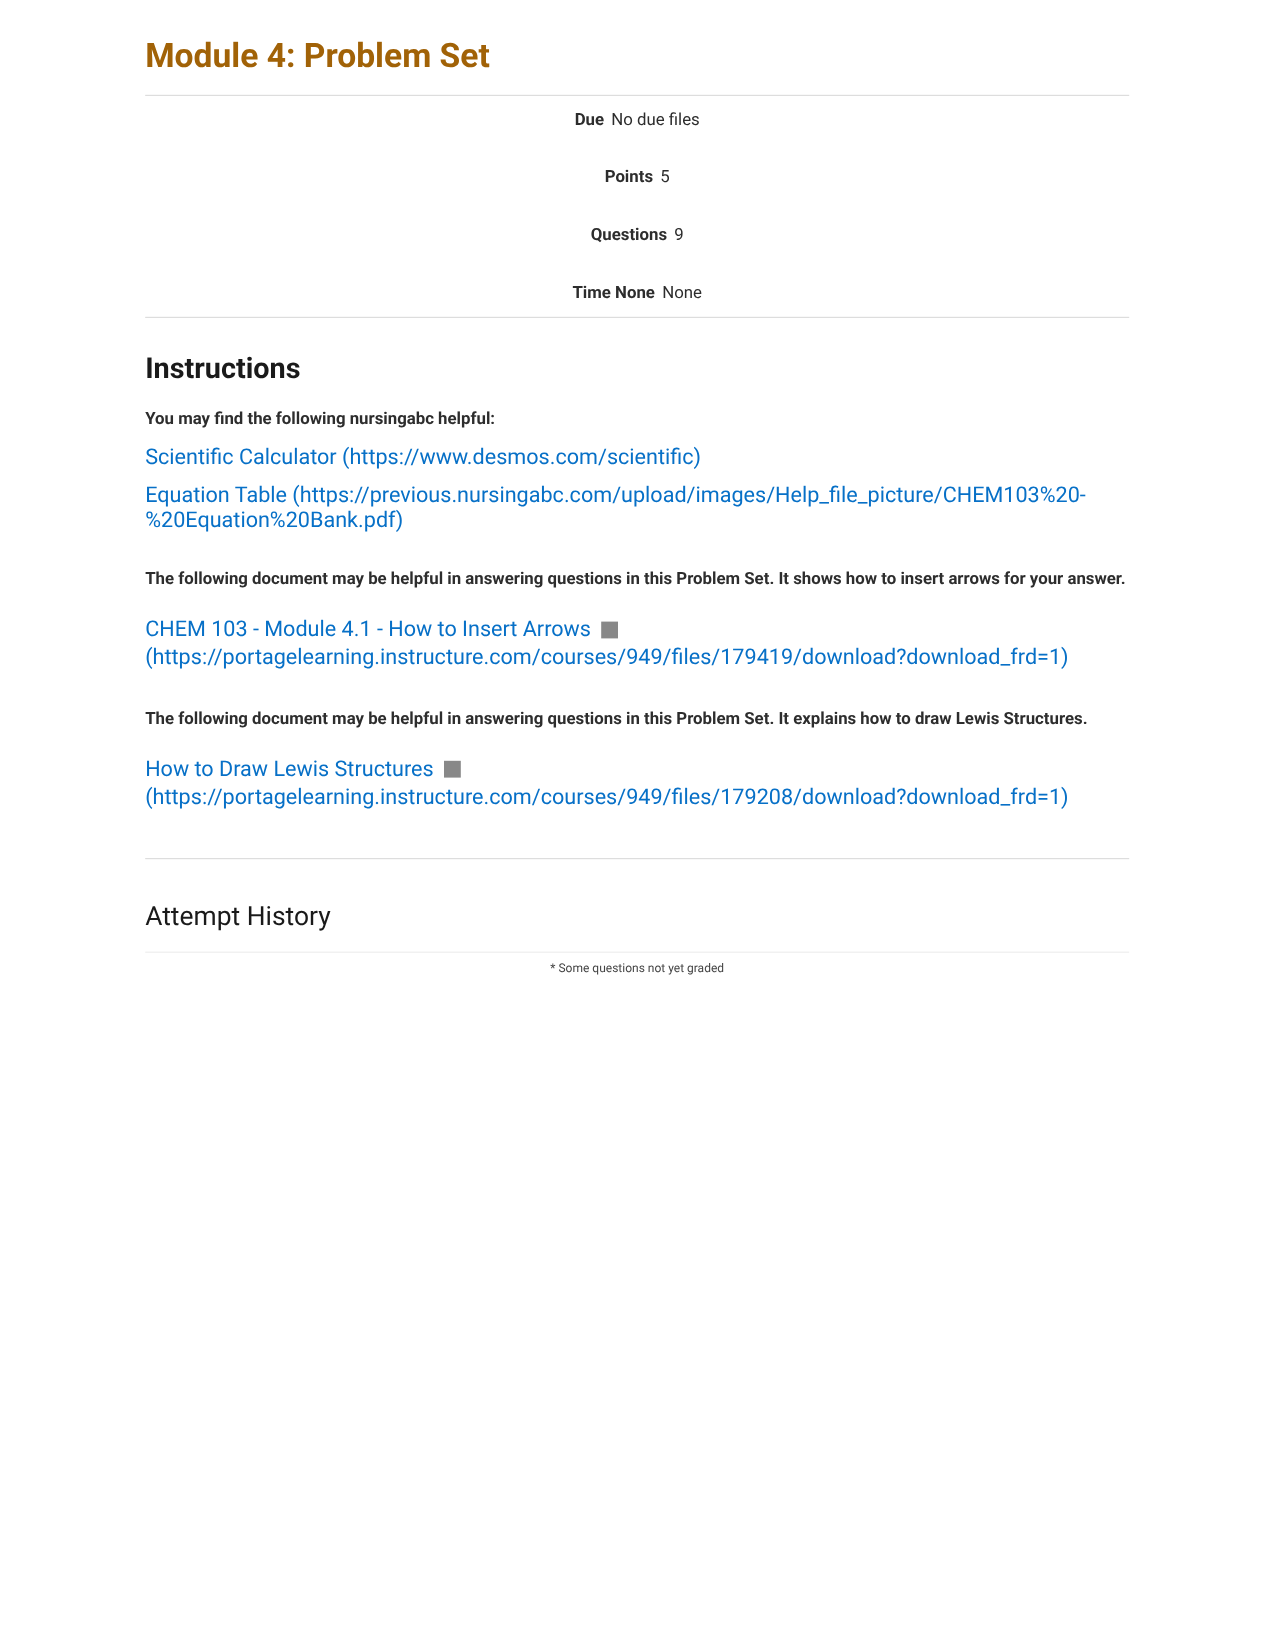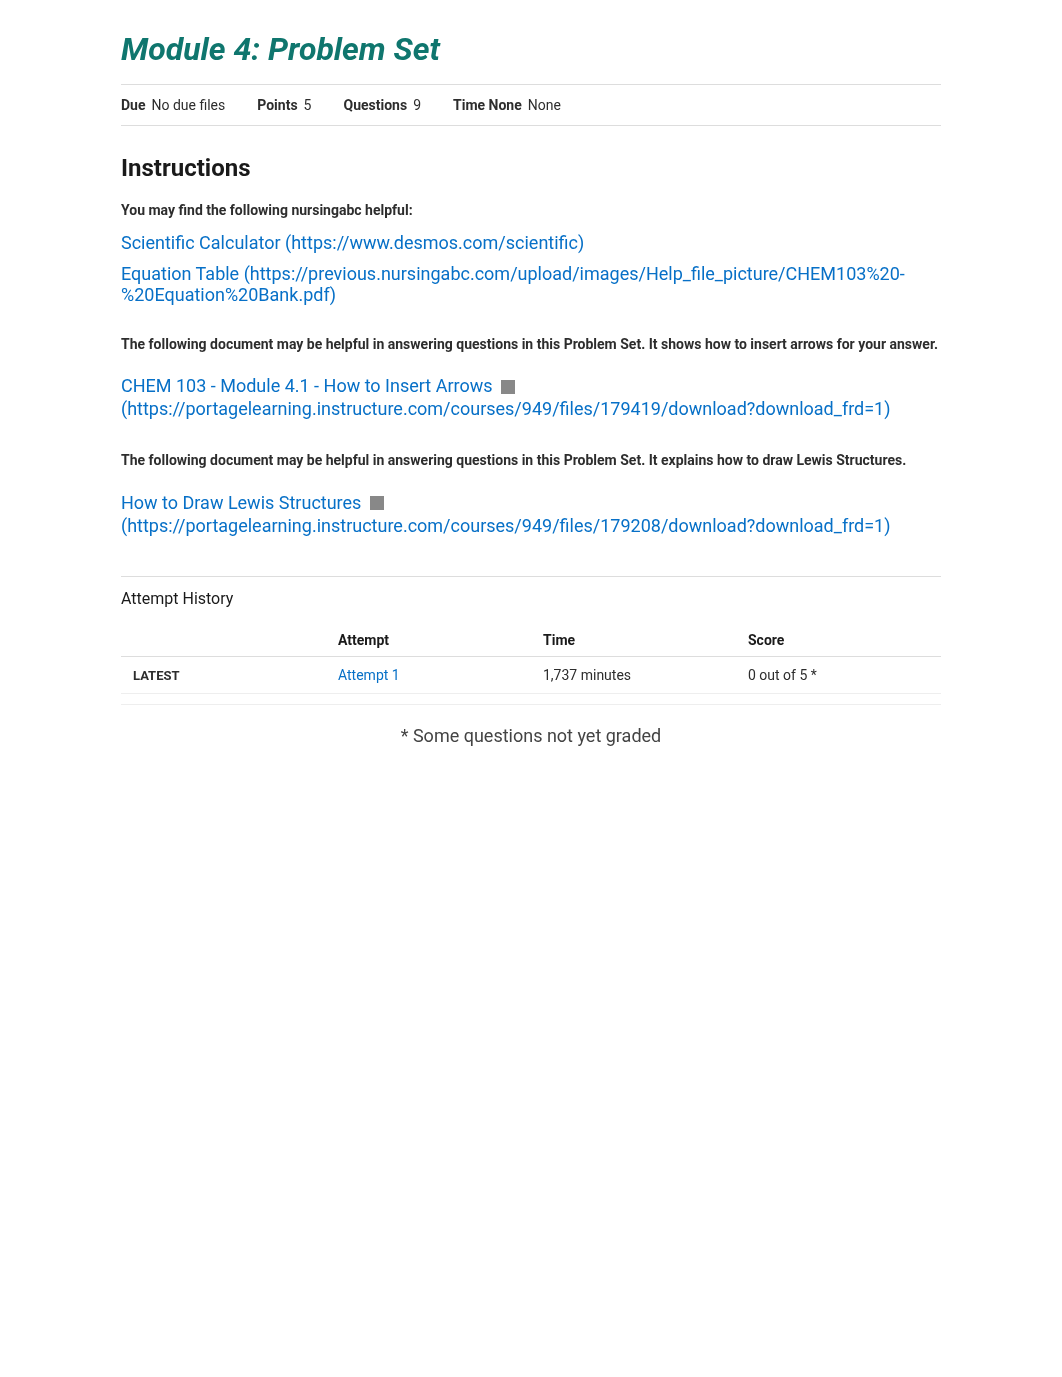--- a/index.html
+++ b/index.html
@@ -18,36 +18,36 @@
       padding: 0;
     }
 
     .page-wrapper {
       max-width: 900px;
       margin: 0 auto;
       padding: 30px 40px;
     }
 
     .page-title {
-      font-size: 32px;
-      font-weight: 700;
-      color: #0f766e;
+      font-size: 28px;
+      font-weight: 700;
+      color: #a16207;
       margin-bottom: 16px;
-      font-style: italic;
     }
 
     .meta-bar {
       display: flex;
       align-items: center;
       gap: 32px;
       padding: 12px 0;
       border-top: 1px solid #ddd;
       border-bottom: 1px solid #ddd;
       margin-bottom: 28px;
       font-size: 14px;
+      flex-direction: column;
     }
 
     .meta-item {
       display: flex;
       align-items: center;
       gap: 6px;
     }
 
     .meta-label {
       font-weight: 700;
@@ -99,26 +99,26 @@
 
     .file-link-block .resource-link {
       margin-bottom: 2px;
     }
 
     .attempt-history-section {
       margin-top: 40px;
     }
 
     .attempt-history-title {
-      font-size: 16px;
+      font-size: 22px;
       font-weight: 400;
       color: #1a1a1a;
       margin-bottom: 16px;
       border-top: 1px solid #ddd;
-      padding-top: 12px;
+      padding-top: 36px;
     }
 
     .attempt-table {
       width: 100%;
       border-collapse: collapse;
       margin-bottom: 10px;
     }
 
     .attempt-table thead tr {
       border-bottom: 1px solid #ddd;
@@ -144,25 +144,25 @@
       color: #2d2d2d;
     }
 
     .attempt-link {
       color: #0770c7;
       text-decoration: none;
       cursor: pointer;
     }
 
     .footnote {
-      font-size: 18px;
+      font-size: 10px;
       color: #444;
       text-align: center;
       margin-top: 10px;
-      padding: 20px 0;
+      padding: 8px 0;
       border-top: 1px solid #eee;
     }
 
     .file-icon {
       display: inline-block;
       width: 14px;
       height: 14px;
       background: #888;
       margin-left: 4px;
       vertical-align: middle;
@@ -227,39 +227,17 @@
         <span>How to Draw Lewis Structures</span>
         <span class="file-icon"></span>
       </a>
       <span class="resource-link" style="cursor:default;">(https://portagelearning.instructure.com/courses/949/files/179208/download?download_frd=1)</span>
     </div>
   </div>
 
   <div class="attempt-history-section">
     <h2 class="attempt-history-title">Attempt History</h2>
 
-    <table class="attempt-table">
-      <thead>
-        <tr>
-          <th class="col-attempt"></th>
-          <th class="col-attempt">Attempt</th>
-          <th class="col-time">Time</th>
-          <th class="col-score">Score</th>
-        </tr>
-      </thead>
-      <tbody>
-        <tr>
-          <td>
-            <span class="latest-badge">LATEST</span>
-          </td>
-          <td>
-            <a class="attempt-link">Attempt 1</a>
-          </td>
-          <td>1,737 minutes</td>
-          <td>0 out of 5 *</td>
-        </tr>
-      </tbody>
-    </table>
 
     <p class="footnote">* Some questions not yet graded</p>
   </div>
 
 </div>
 
 </body></html>

